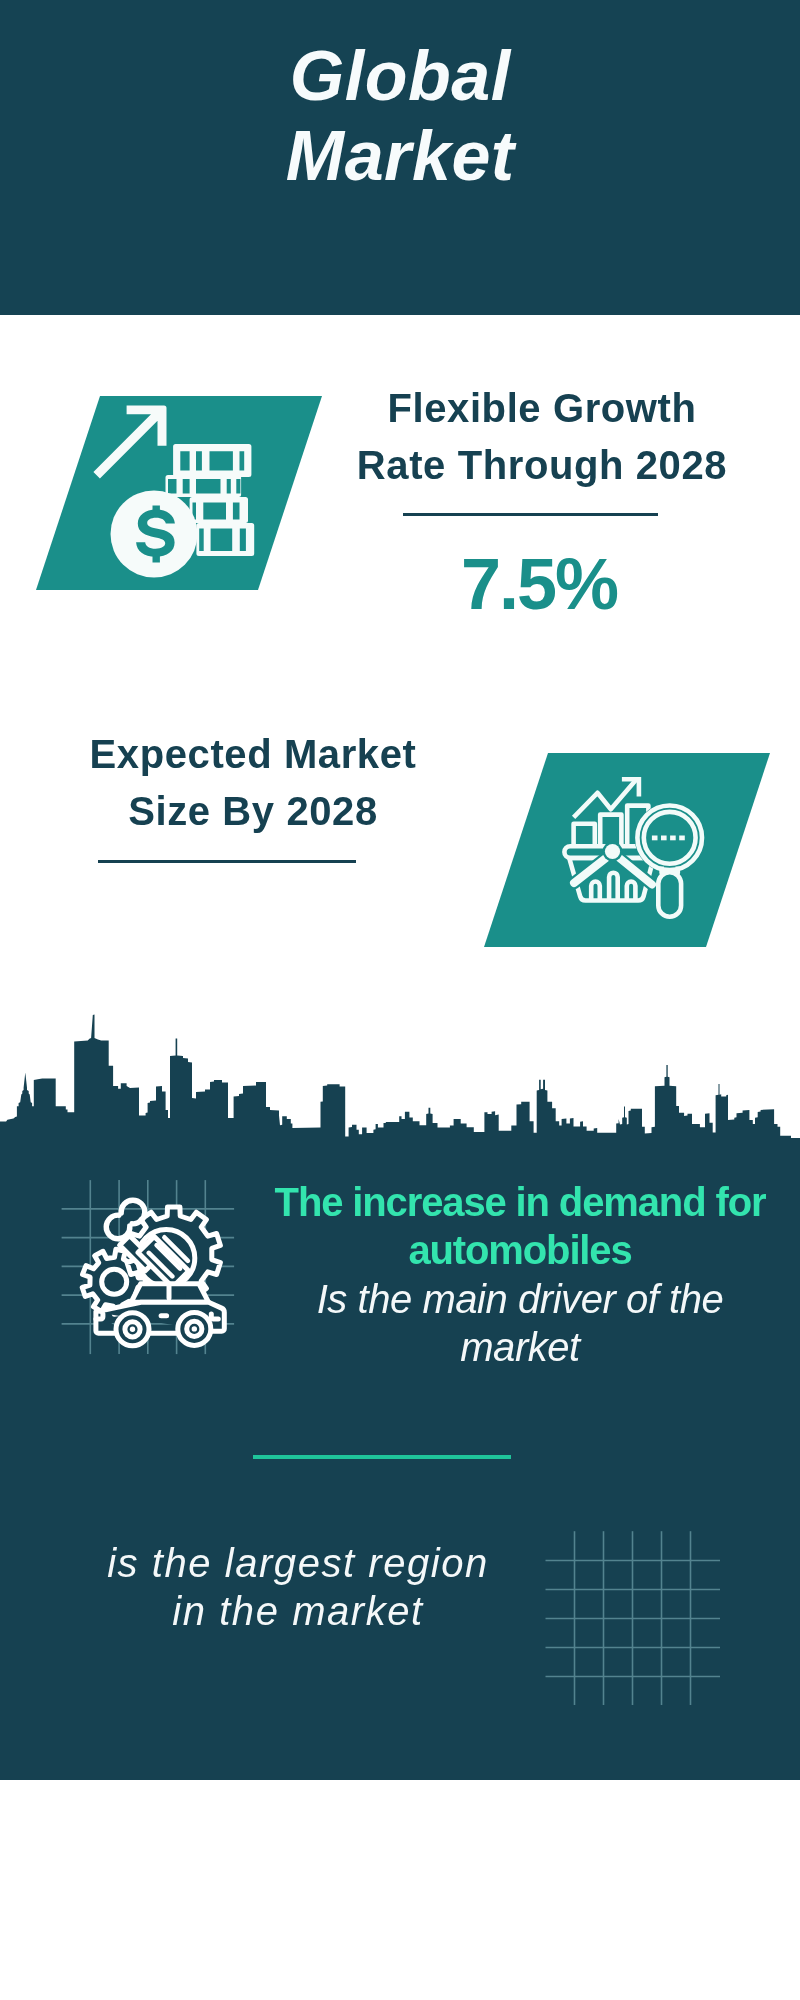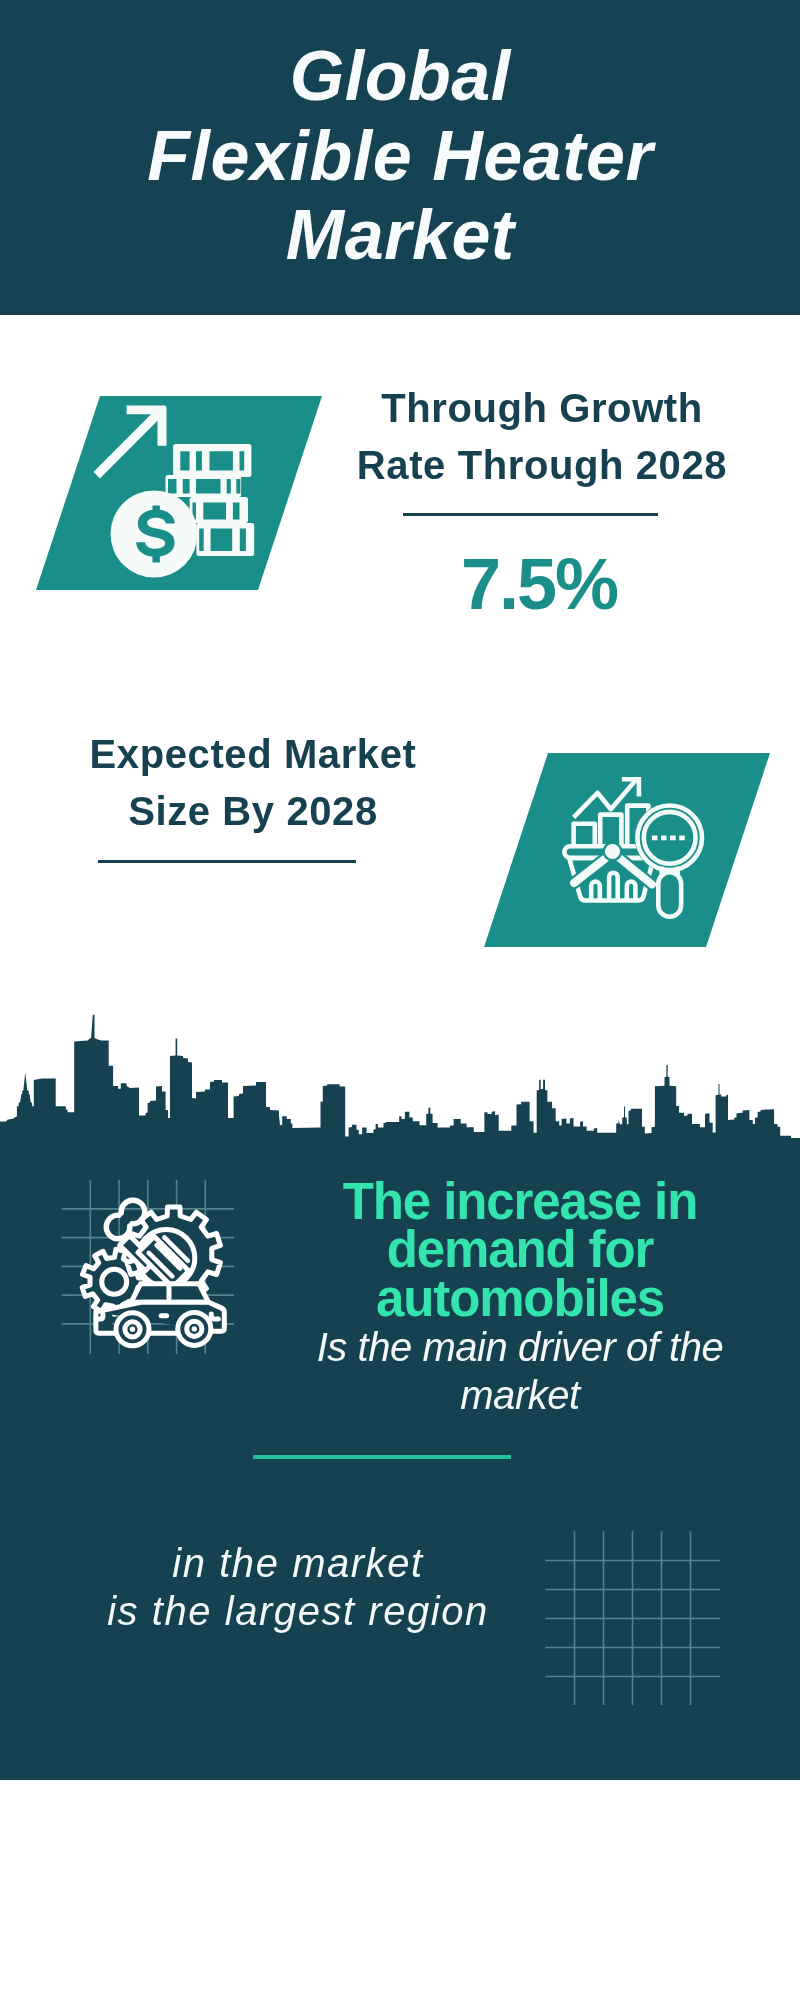--- a/index.html
+++ b/index.html
@@ -17,36 +17,35 @@
 
   
   .icon-wrap{position:absolute;}
   .icon-wrap svg{display:block;}
 
   
   .dark-section{position:absolute;left:0;top:1005px;width:800px;height:775px;}
   .skyline{position:absolute;left:0;top:0;}
   .grid{position:absolute;}
   .insight{position:absolute;text-align:center;}
-  .insight .hl{color:#33e4ae;font-size:51px;font-weight:bold;line-height:48.3px;display:block;}
+  .insight .hl{color:#33e4ae;font-size:40px;font-weight:bold;line-height:48.3px;display:block;}
   .insight .rest{color:#f4f8f9;font-size:40px;font-weight:normal;line-height:48.3px;display:block;font-style:italic;}
   #insight1 .hl{letter-spacing:-1.13px;}
   #insight1 .rest{letter-spacing:-0.45px;}
   #insight2 .hl{letter-spacing:1.8px;}
   #insight2 .rest{letter-spacing:1.55px;}
   .mid-rule{position:absolute;background:#1fc49a;height:4px;}
 </style>
 </head>
 <body>
 
 <div class="page">
   <div class="header">
     <div class="header-title">
       <span>Global</span>
-      <span>Flexible Heater</span>
       <span>Market</span>
     </div>
   </div>
 
   <div class="icon-wrap" id="icon1" style="left:36px;top:396px;">
     <svg width="286" height="194" viewBox="0 0 286 194" xmlns="http://www.w3.org/2000/svg">
       <polygon points="64,0 286,0 222,194 0,194" fill="#1a8f8a"></polygon>
       <g fill="#f6fbfa">
 
         <path d="M90.6,9.6 H128.0 a2.5,2.5 0 0 1 2.5,2.5 V49.8 H121.5 V24.8 L63.9,82.4 L57.4,75.9 L115.0,18.3 H90.6 Z"></path>
@@ -61,21 +60,21 @@
 
         <circle cx="118" cy="138" r="43.5"></circle>
       </g>
       <g fill="#1a8f8a">
         <path d="M116.5,109.5 h7.4 v6.5 h-7.4 Z M116.5,160.0 h7.4 v6.6 h-7.4 Z"></path>
         <path d="M120.2,113.5 c-11.0,0 -18.4,5.7 -18.4,14.1 c0,8.9 7.9,12.0 16.6,13.7 c7.5,1.4 10.8,2.8 10.8,6.0 c0,3.1 -3.7,5.4 -9.6,5.4 c-6.4,0 -10.0,-2.4 -10.4,-6.5 h-9.1 c0.4,8.7 7.8,14.5 19.4,14.5 c11.7,0 19.1,-5.5 19.1,-14.2 c0,-9.0 -7.5,-12.1 -17.0,-13.8 c-7.3,-1.4 -10.4,-2.7 -10.4,-5.8 c0,-3.1 3.4,-5.2 8.8,-5.2 c5.8,0 9.1,2.2 9.8,5.8 h9.1 c-0.8,-8.3 -7.7,-14.0 -18.7,-14.0 Z"></path>
       </g>
     </svg>
   </div>
   <div class="stat-label" id="stat1-label" style="left:342px;top:380px;width:400px;">
-    <span>Through Growth</span>
+    <span>Flexible Growth</span>
     <span>Rate Through 2028</span>
   </div>
   <div class="stat-rule" style="left:403px;top:513px;width:255px;"></div>
   <div class="stat-value" id="stat1-value" style="left:340px;top:543px;width:400px;font-size:72px;letter-spacing:-2px;text-indent:-2px;">7.5%</div>
 
   <div class="stat-label" id="stat2-label" style="left:53px;top:726px;width:400px;">
     <span>Expected Market</span>
     <span>Size By 2028</span>
   </div>
   <div class="stat-rule" style="left:98px;top:860px;width:258px;"></div>
@@ -212,17 +211,17 @@
     </svg>
   </div>
   <div class="insight" id="insight1" style="left:270px;top:1178px;width:500px;">
     <span class="hl">The increase in demand for automobiles</span>
     <span class="rest">Is the main driver of the</span>
     <span class="rest">market</span>
   </div>
   <div class="mid-rule" style="left:253px;top:1455px;width:258px;"></div>
 
   <div class="insight" id="insight2" style="left:48px;top:1539px;width:500px;">
+    <span class="rest">is the largest region</span>
     <span class="rest">in the market</span>
-    <span class="rest">is the largest region</span>
   </div>
   <div class="icon-wrap" id="icon4" style="left:545px;top:1531px;"></div>
 </div>
 
 </body></html>

